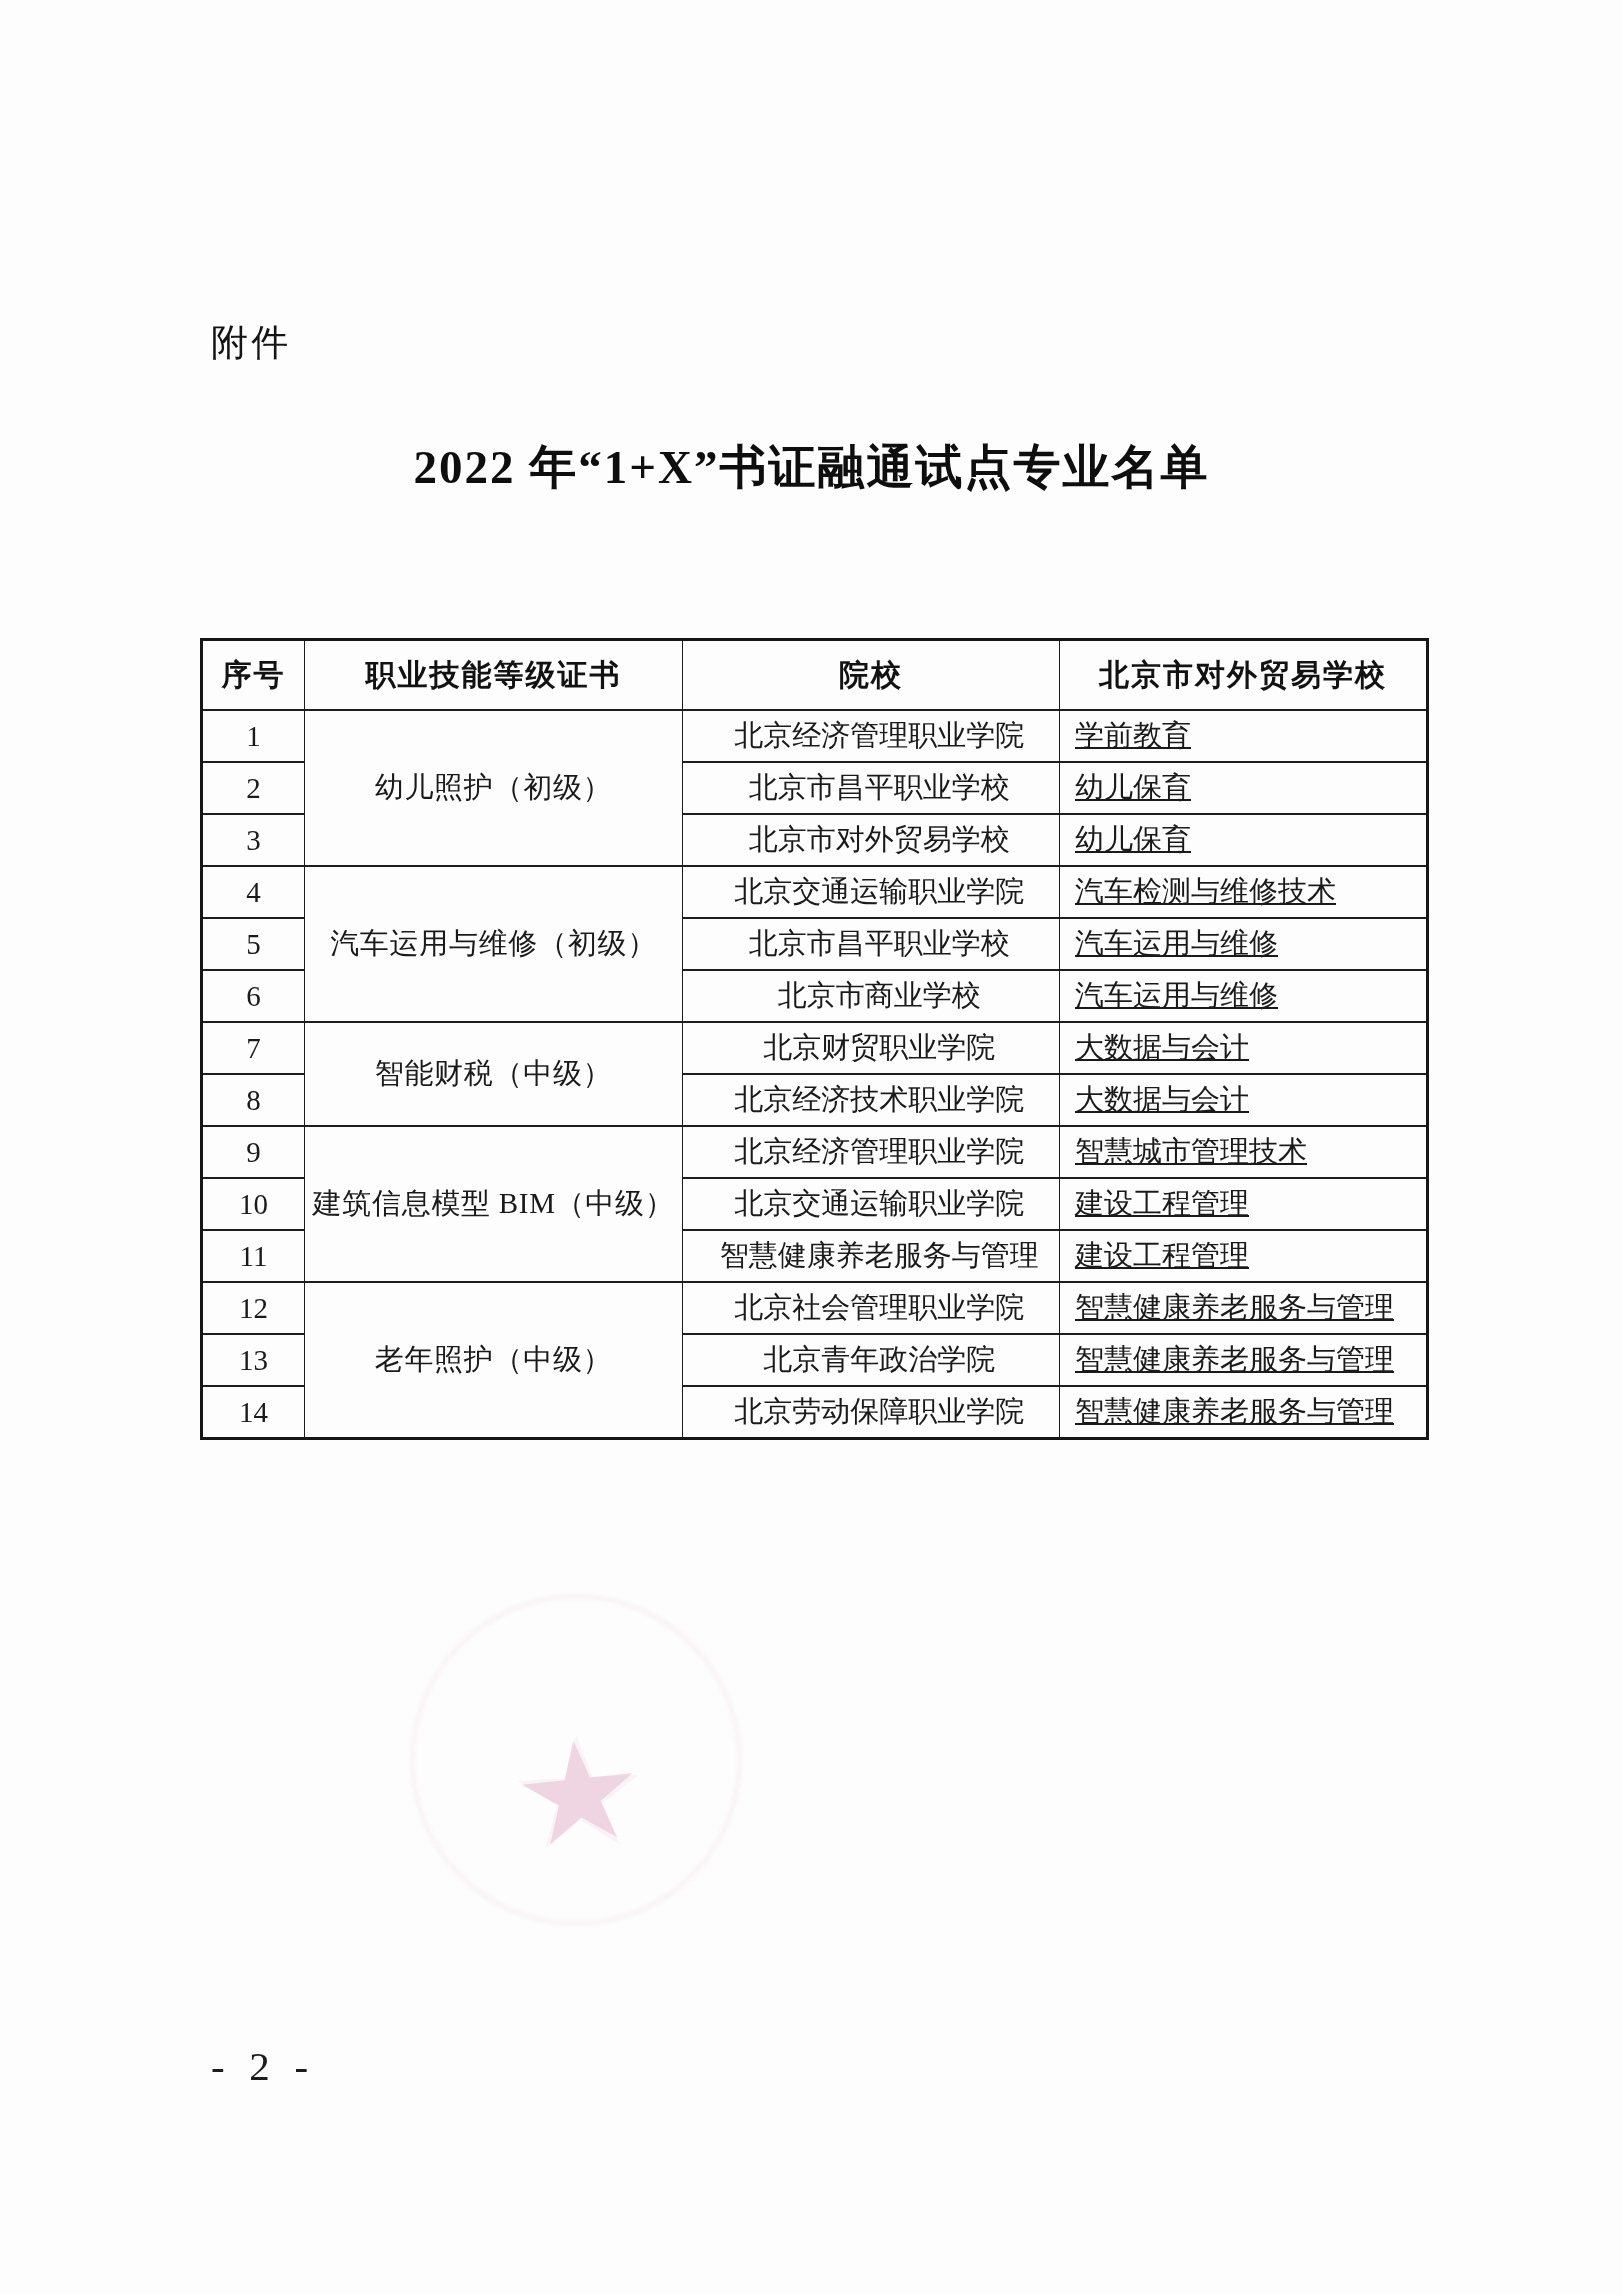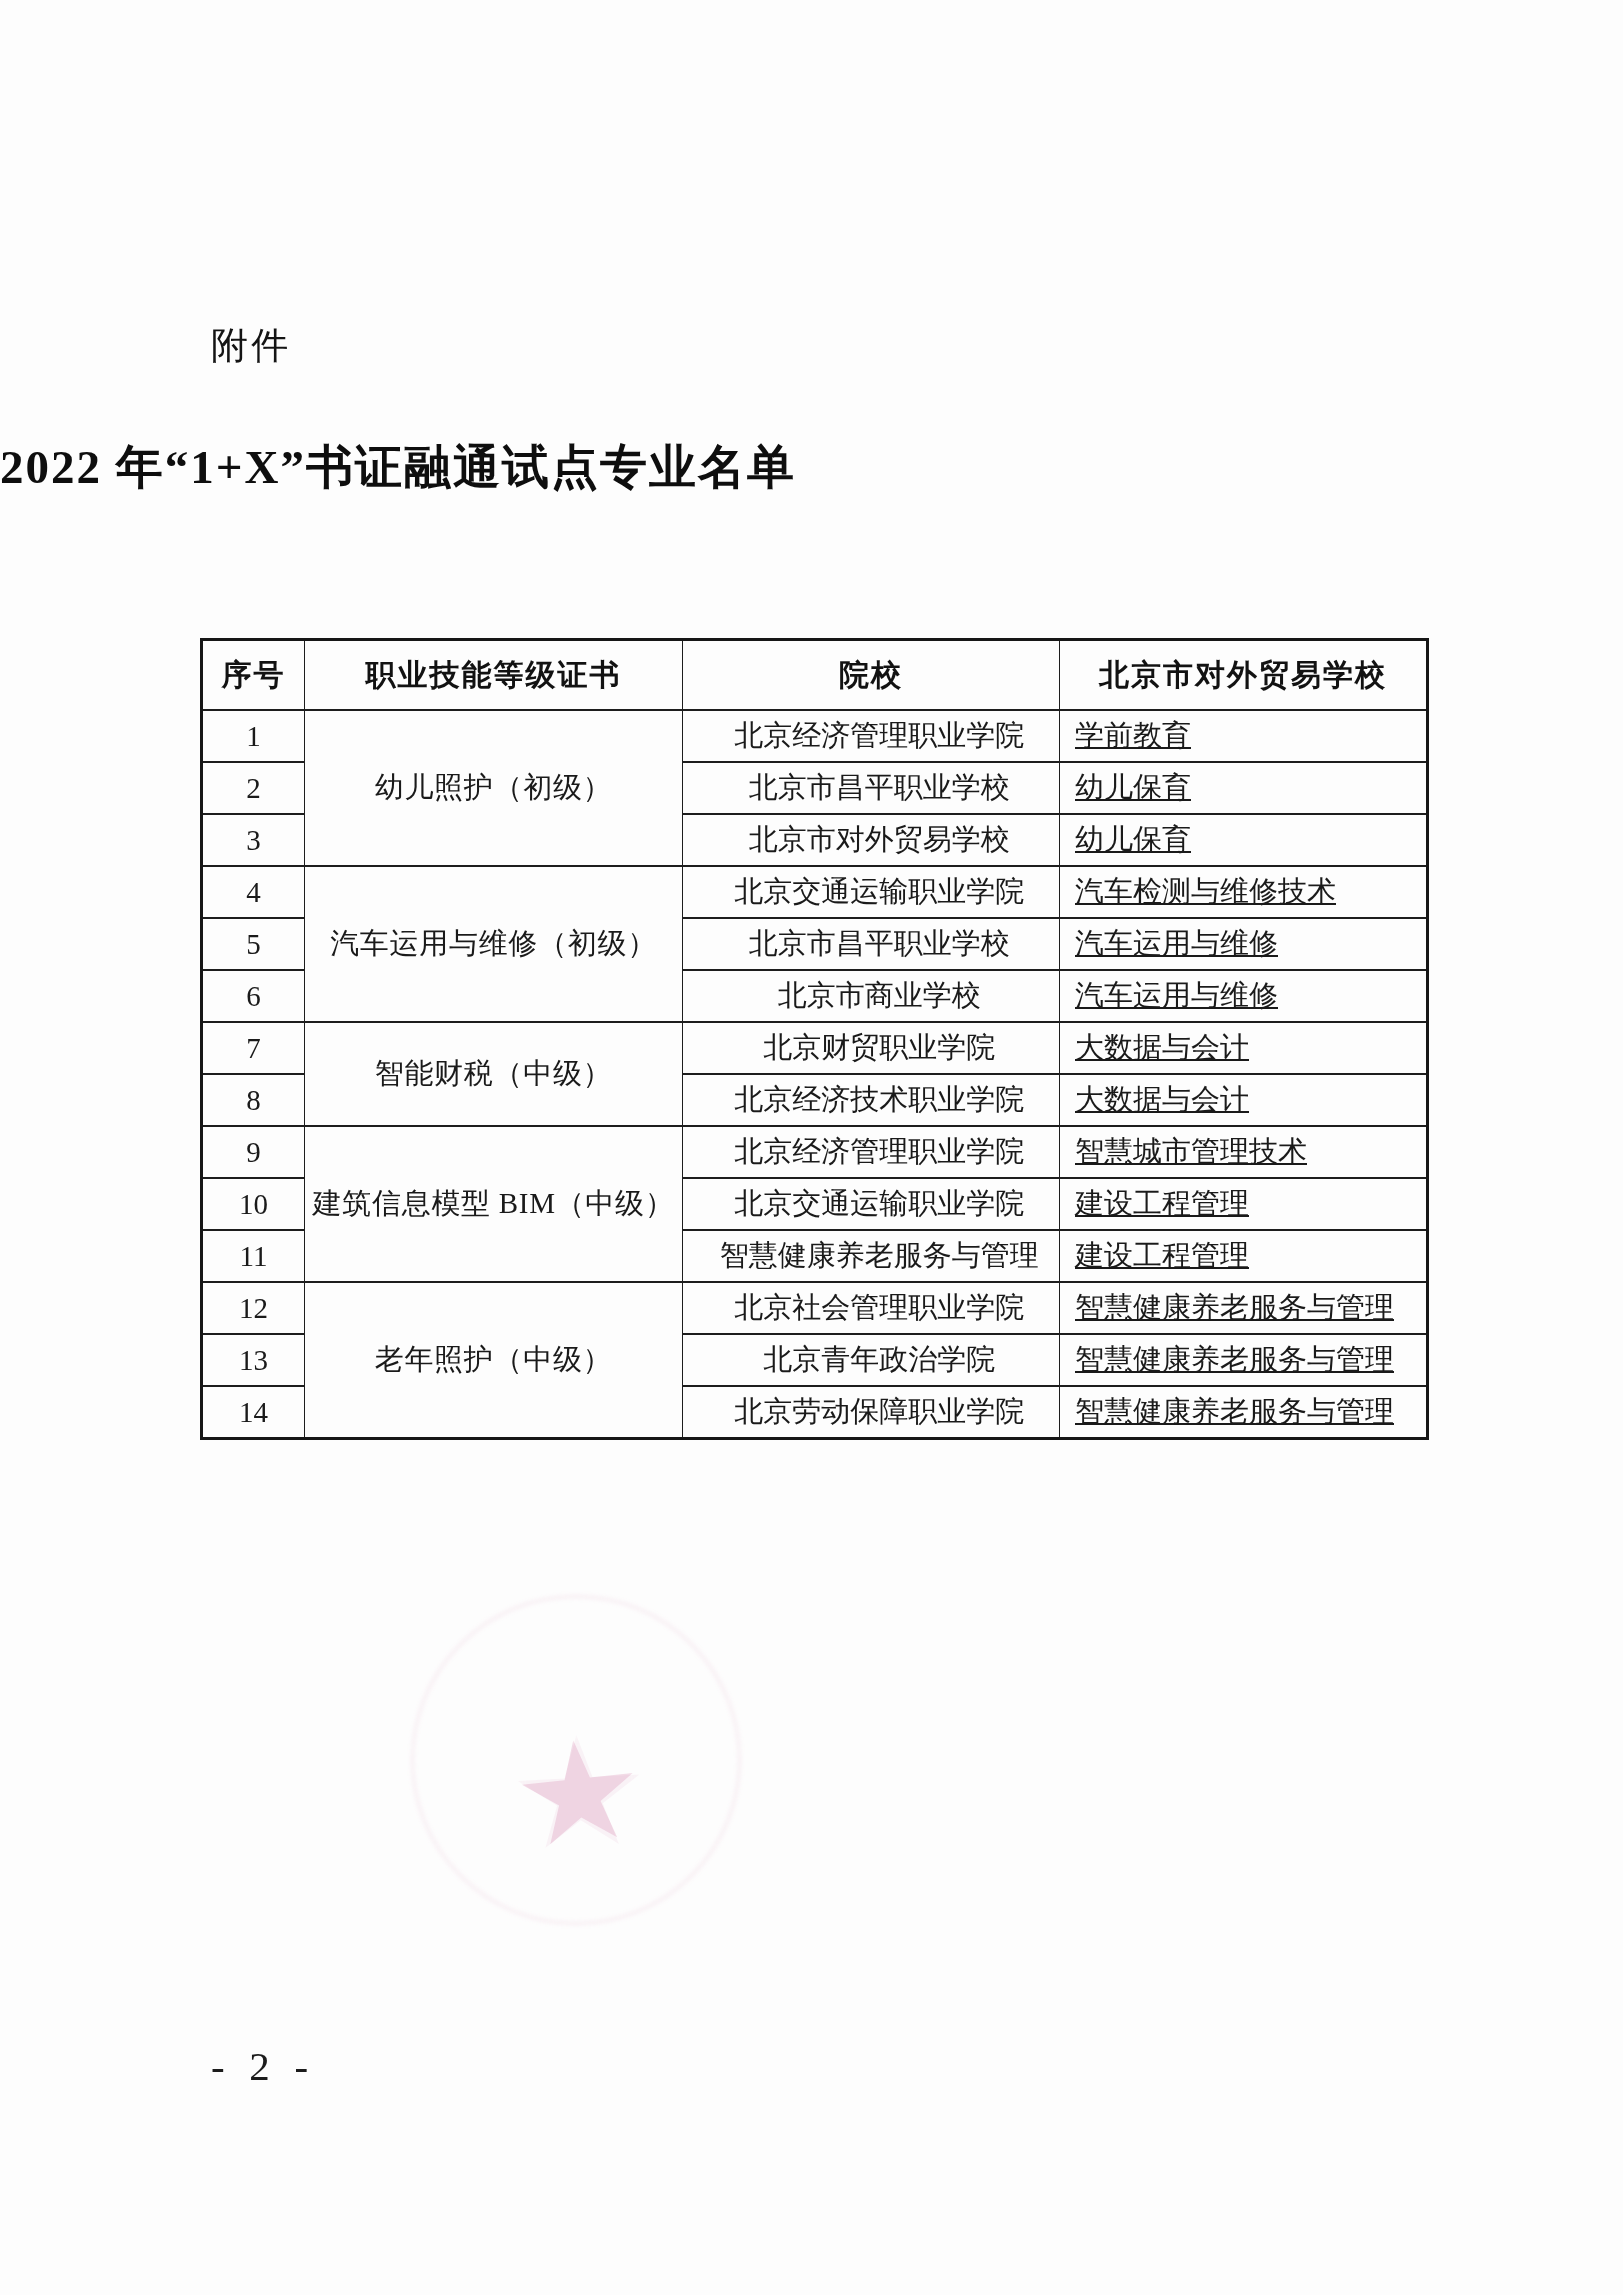--- a/index.html
+++ b/index.html
@@ -17,27 +17,28 @@
     color: #151515;
   }
   .attachment-label {
     position: absolute;
     left: 211px;
     top: 327px;
     font-size: 37px;
     line-height: 1;
     letter-spacing: 3.3px;
     color: #141414;
-    font-family: Liberation Sans, sans-serif;
+    font-family: Liberation Mono, monospace;
   }
   .doc-title {
     position: absolute;
     left: 0;
     top: 440px;
     width: 100%;
+    text-align: center;
     font-size: 47px;
     line-height: 1.15;
     font-weight: 700;
     letter-spacing: 2px;
     color: #0e0e0e;
   }
   table.doc-table {
     position: absolute;
     left: 200px;
     top: 638px;

